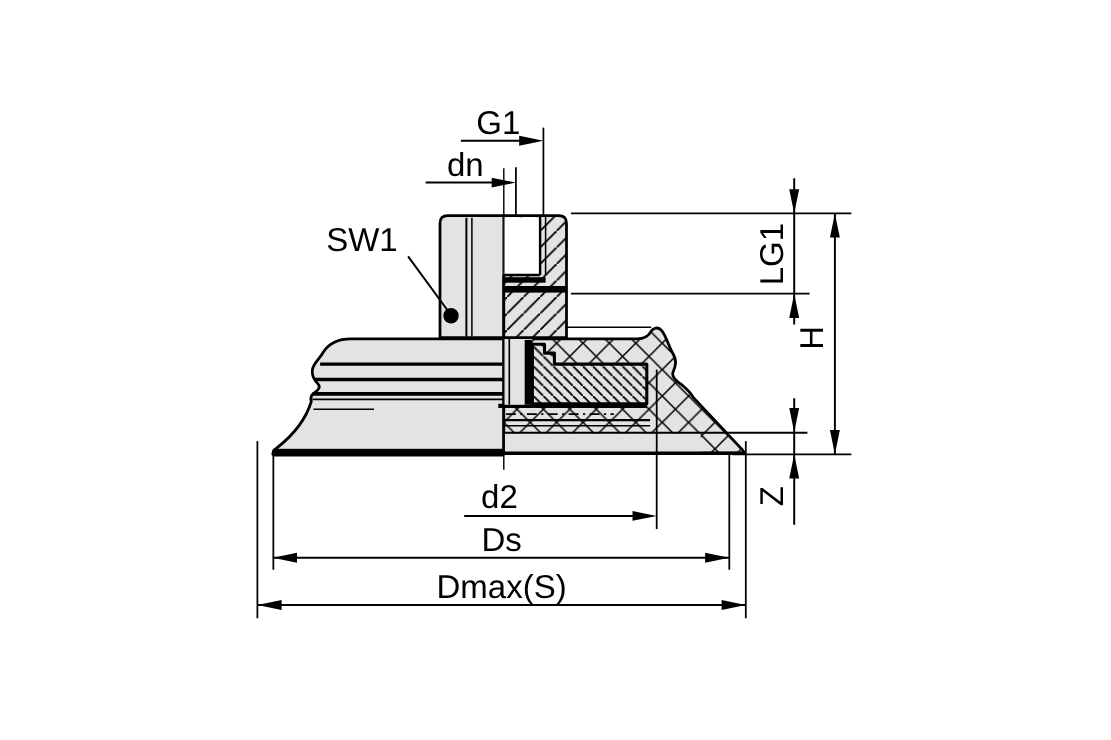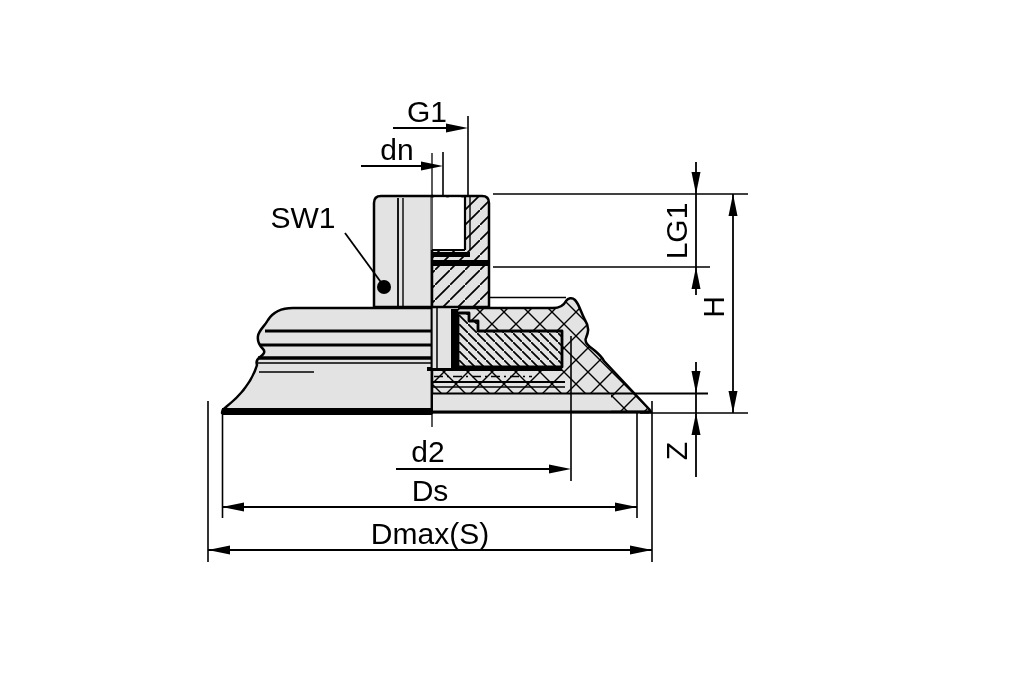--- a/index.html
+++ b/index.html
@@ -1,16 +1,16 @@
 <!DOCTYPE html>
 <html><head>
 <meta charset="utf-8">
 <style>
   html,body{margin:0;padding:0;background:#fff;}
-  .stage{position:relative;width:829px;height:673px;background:#fff;overflow:hidden;}
+  .stage{position:relative;width:829px;height:673px;background:#fff;overflow:hidden;padding-left:26px;}
   svg{display:block;}
   text{font-family:"Liberation Sans","DejaVu Sans",sans-serif;fill:#000;}
   .dim-text{font-size:30px;}
 </style>
 </head>
 <body>
 
 <div class="stage">
 <svg width="1010" height="673" viewBox="0 0 1010 673">
   <defs>

